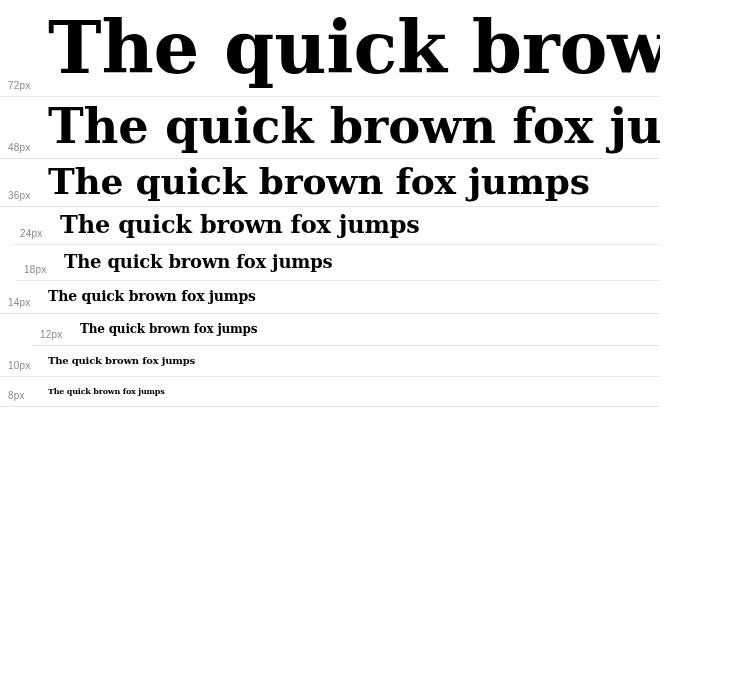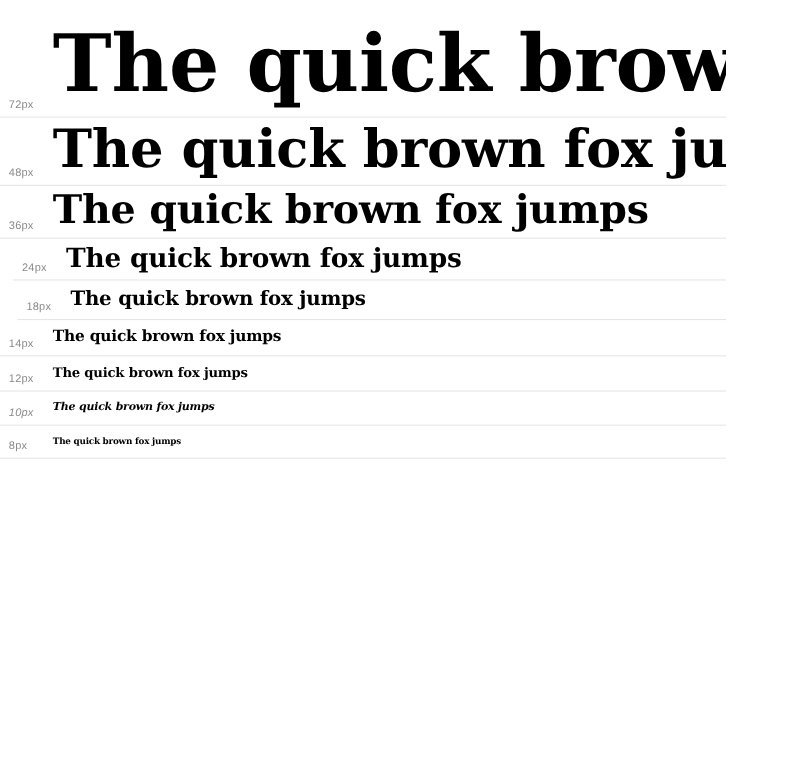--- a/index.html
+++ b/index.html
@@ -9,21 +9,21 @@
     width: 730px;
     height: 700px;
     overflow: hidden;
   }
   body {
     font-family: "Liberation Sans", sans-serif;
   }
   #specimen {
     position: absolute;
     left: 0;
-    top: 14px;
+    top: 4px;
     width: 660px;
   }
   .row {
     position: relative;
     border-bottom: 1px solid #e6e6e6;
     box-sizing: border-box;
     overflow: hidden;
     white-space: nowrap;
   }
   .size-label {
@@ -74,26 +74,26 @@
   <div class="row" style="height:36px;margin-left:16px;">
     <span class="size-label">18px</span>
     <span class="sample" style="font-size:18px; line-height:33px;">The quick brown fox jumps</span>
   </div>
 
   <div class="row" style="height:33px;">
     <span class="size-label">14px</span>
     <span class="sample" style="font-size:14px; line-height:31px;">The quick brown fox jumps</span>
   </div>
 
-  <div class="row" style="height:32px;">
+  <div class="row" style="height:32px;margin-left:32px;">
     <span class="size-label">12px</span>
     <span class="sample" style="font-size:12px; line-height:30px;">The quick brown fox jumps</span>
   </div>
 
-  <div class="row" style="height:31px;font-style:italic;">
+  <div class="row" style="height:31px;">
     <span class="size-label">10px</span>
     <span class="sample" style="font-size:10px; line-height:29px;">The quick brown fox jumps</span>
   </div>
 
   <div class="row" style="height:30px;">
     <span class="size-label">8px</span>
     <span class="sample" style="font-size:8px; line-height:28px;">The quick brown fox jumps</span>
   </div>
 
 </div>

